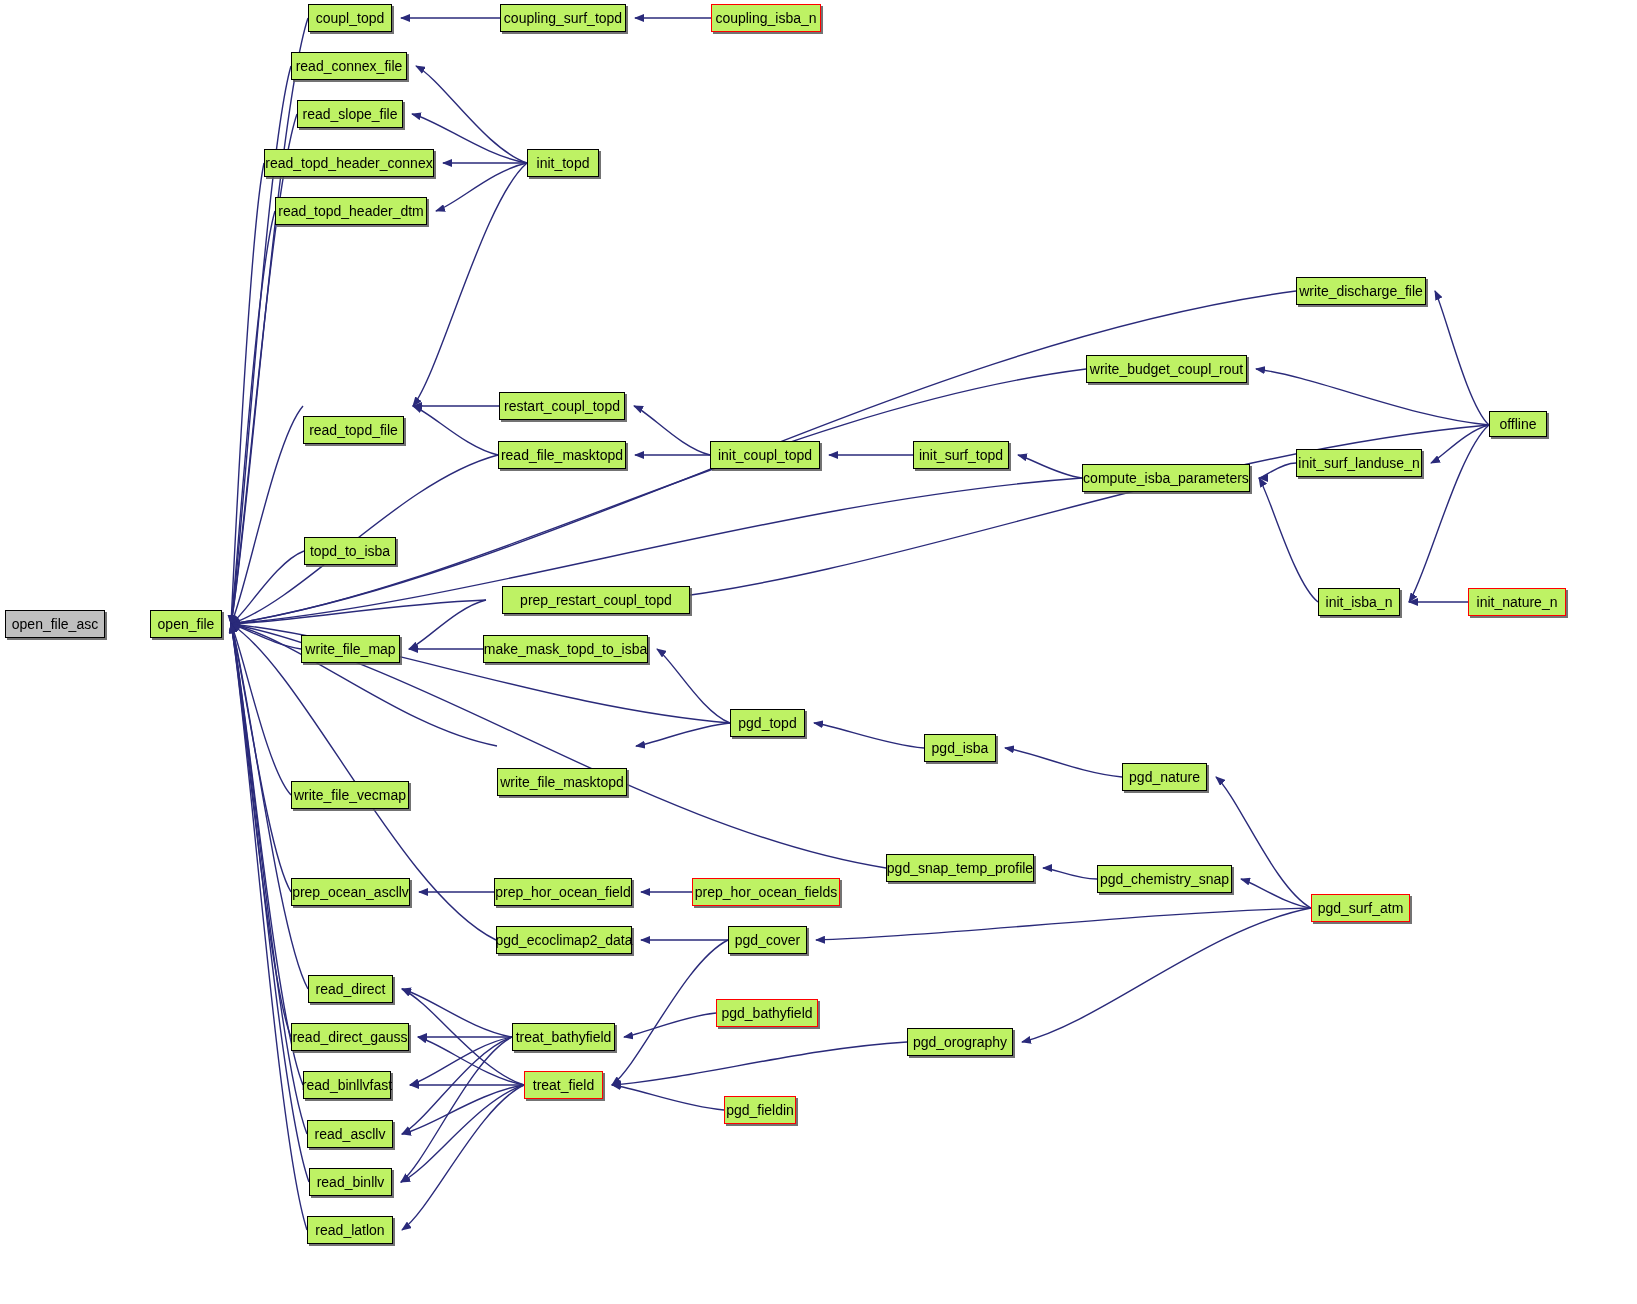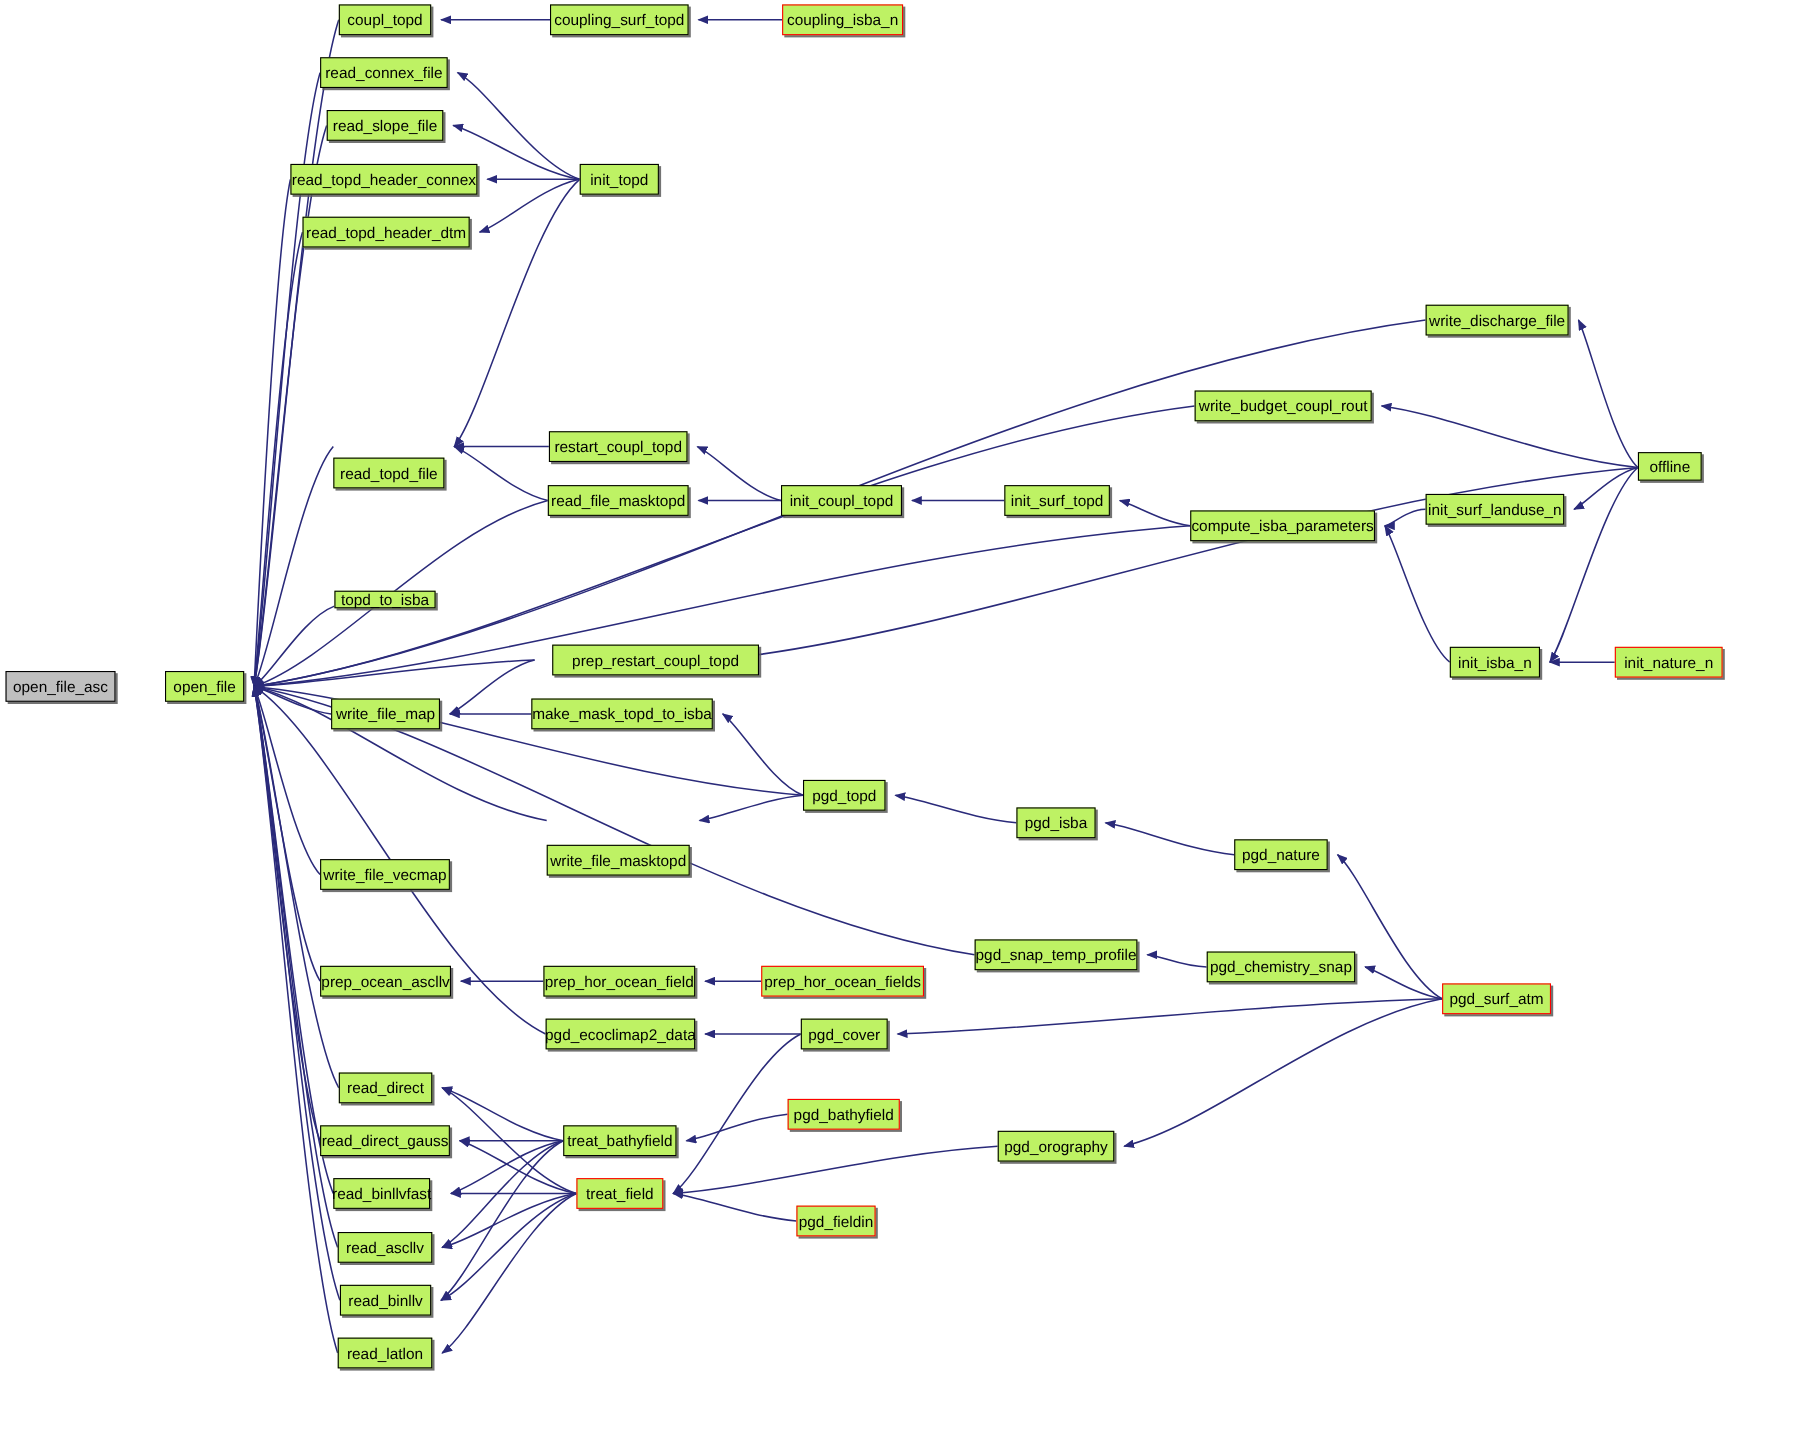--- a/index.html
+++ b/index.html
@@ -160,21 +160,21 @@
       </div>
       <div class="node" style="left: 1296px; top: 449px; width: 126px; height: 28px;">
         <span>init_surf_landuse_n</span>
       </div>
       <div class="node" style="left: 1318px; top: 588px; width: 82px; height: 28px;">
         <span>init_isba_n</span>
       </div>
       <div class="node red" style="left: 1468px; top: 588px; width: 98px; height: 28px;">
         <span>init_nature_n</span>
       </div>
-      <div class="node" style="left: 304px; top: 537px; width: 92px; height: 16px; justify-content: center;">
+      <div class="node" style="left: 304px; top: 537px; width: 92px; height: 28px; justify-content: center;">
         <span>topd_to_isba</span>
       </div>
       <div class="node" style="left: 486px; top: 586px; width: 188px; height: 28px; margin-left: 16px;">
         <span>prep_restart_coupl_topd</span>
       </div>
       <div class="node" style="left: 301px; top: 635px; width: 99px; height: 28px;">
         <span>write_file_map</span>
       </div>
       <div class="node" style="left: 483px; top: 635px; width: 165px; height: 28px;">
         <span>make_mask_topd_to_isba</span>

